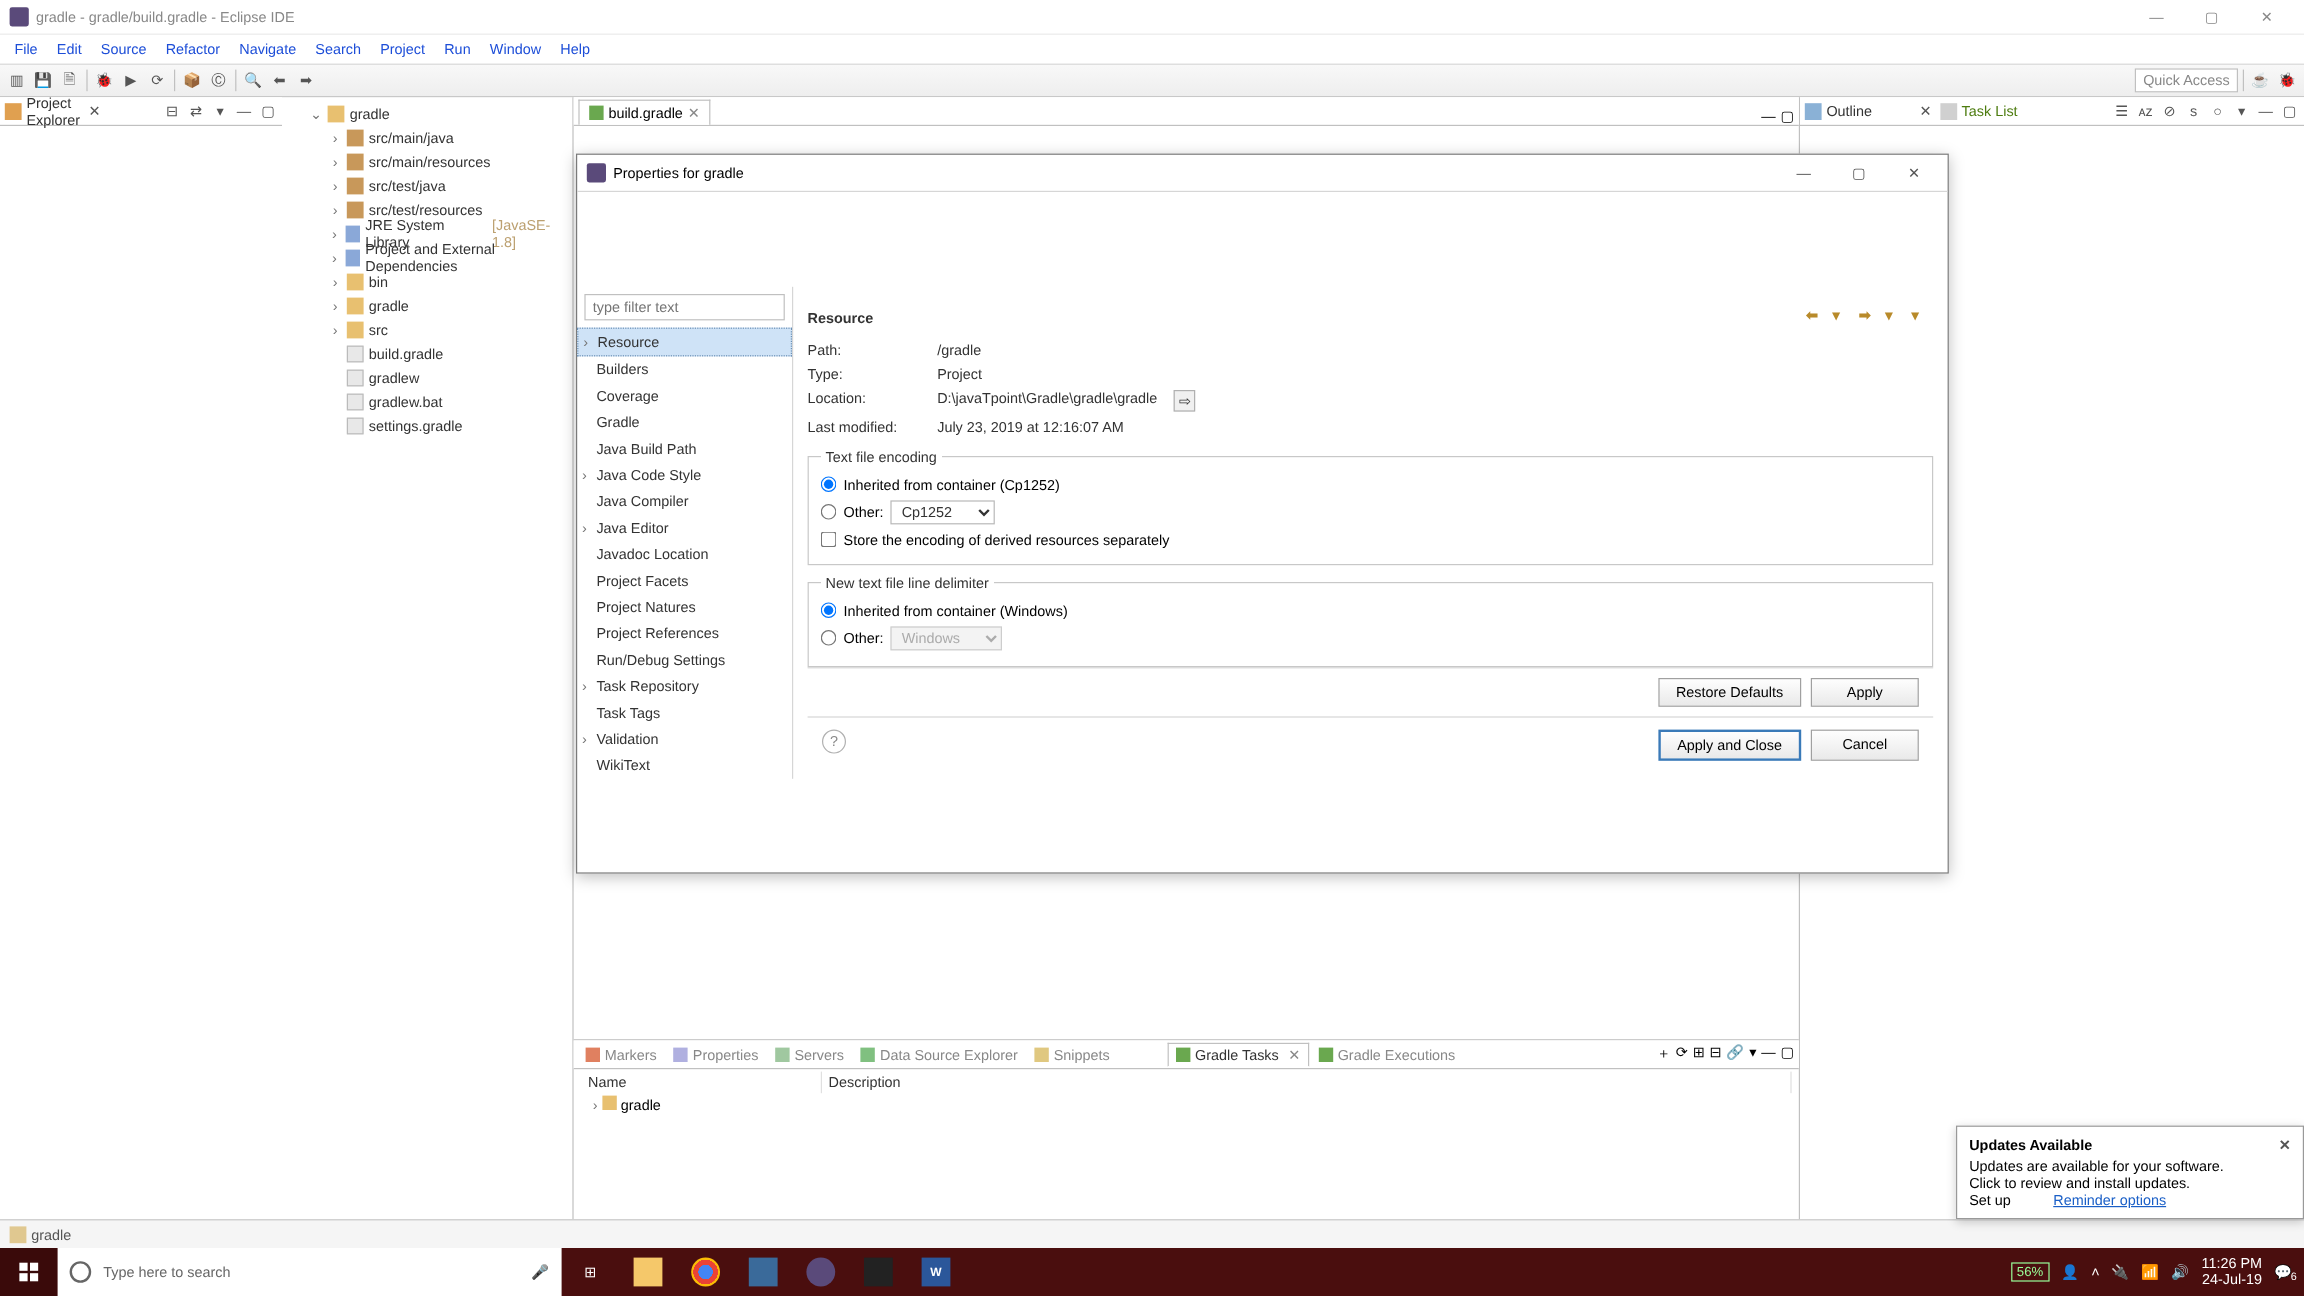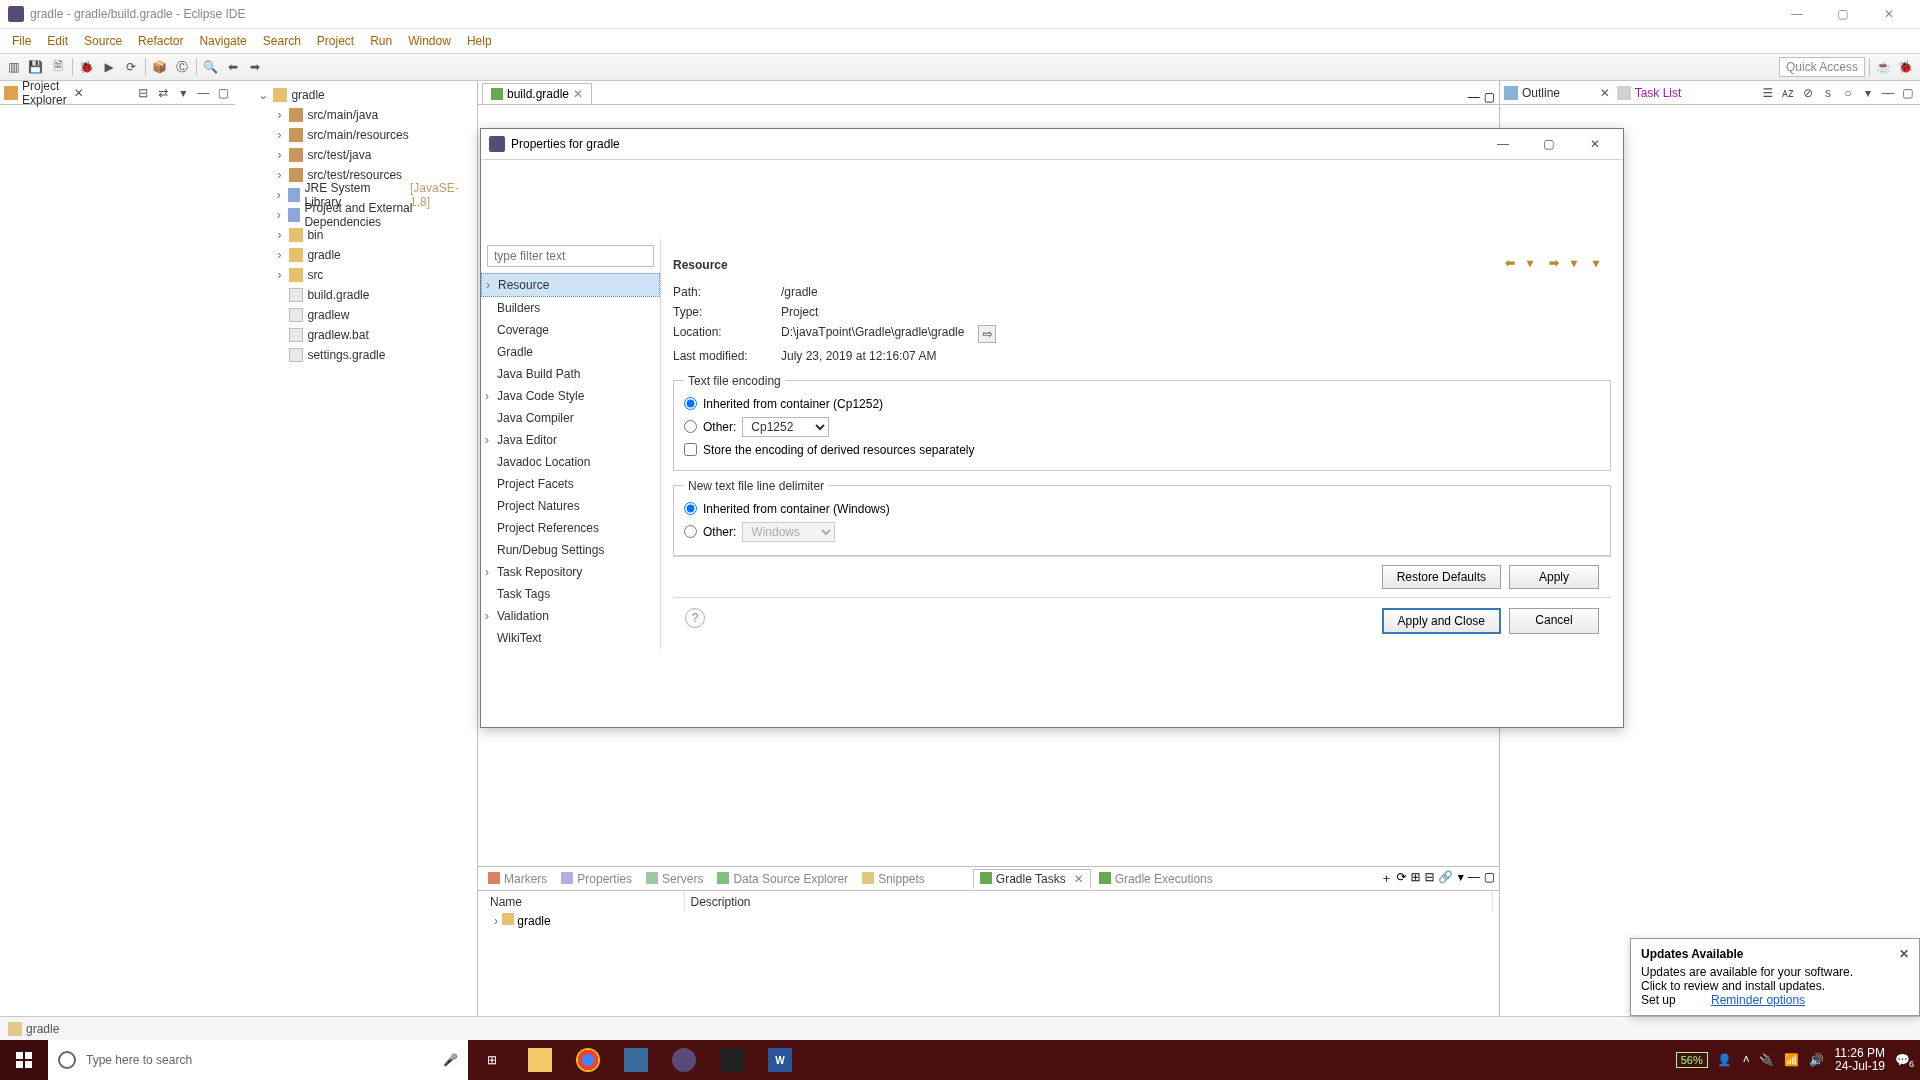--- a/index.html
+++ b/index.html
@@ -6,21 +6,21 @@
 body { background: #fff; width: 1920px; height: 1080px; overflow: hidden; position: relative; }
 
 
 .titlebar { height: 29px; background: #fff; display: flex; align-items: center; padding: 0 8px; color: #888; border-bottom: 1px solid #e8e8e8; }
 .titlebar .app-icon { width: 16px; height: 16px; background: #5a4a7a; border-radius: 2px; margin-right: 6px; }
 .titlebar .title { flex: 1; }
 .titlebar .win-btn { width: 46px; height: 28px; display: flex; align-items: center; justify-content: center; color: #888; cursor: pointer; }
 
 
 .menubar { height: 24px; display: flex; align-items: center; padding: 0 4px; background: #fff; }
-.menubar .item { padding: 3px 8px; color: #a16207; cursor: pointer; }
+.menubar .item { padding: 3px 8px; color: #1d4ed8; cursor: pointer; }
 
 
 .toolbar { height: 28px; background: linear-gradient(#f8f8f8,#eeeeee); border-top: 1px solid #d6d6d6; border-bottom: 1px solid #c8c8c8; display: flex; align-items: center; padding: 0 4px; gap: 2px; }
 .toolbar .tbtn { width: 20px; height: 20px; display:flex; align-items:center; justify-content:center; border:1px solid transparent; border-radius:2px; color:#555;} .toolbar .sep{width:1px;height:18px;background:#c0c0c0;margin:0 2px;}
 .toolbar .spacer{flex:1;}
 .quick-access { border:1px solid #c0c0c0; padding:2px 6px; background:#fff; color:#888;}
 
 
 .workbench { display:flex; height: calc(100% - 29px - 24px - 28px - 24px - 40px); }
 .left-pane { width: 478px; border-right:1px solid #c0c0c0; display:flex; flex-direction:row; }
@@ -46,21 +46,21 @@
 .editor-tab .cls{color:#888;}
 .editor-tabs .right{margin-left:auto;display:flex;gap:4px;padding-right:4px;}
 .editor-body{flex:1;position:relative;}
 
 .right-pane{width:420px;display:flex;flex-direction:column;}
 .right-pane .view-header .icon{background:#8ab1d6;}
 
 
 .bottom-panel{height:150px;border-top:1px solid #c0c0c0;}
 .bottom-tabs{height:24px;display:flex;align-items:center;gap:2px;padding:0 4px;border-bottom:1px solid #c0c0c0;background:#fff;}
-.bottom-tabs .btab{display:flex;gap:4px;padding:2px 6px;color:#888;}
+.bottom-tabs .btab{display:flex;align-items:center;gap:4px;padding:2px 6px;color:#888;}
 .bottom-tabs .btab.active{color:#333;border:1px solid #c0c0c0;border-bottom:1px solid #fff;background:#fff;margin-left:40px;}
 .bottom-tabs .right{margin-left:auto;display:flex;gap:4px;}
 .bottom-tabs .ic{width:12px;height:12px;}
 .bottom-body{padding:2px 6px;}
 .bottom-body table{width:100%;border-collapse:collapse;}
 .bottom-body th{text-align:left;font-weight:normal;color:#333;padding:2px 6px;border-right:1px solid #e0e0e0;}
 .bottom-body td{padding:2px 6px;}
 
 
 .statusbar{height:24px;display:flex;align-items:center;padding:0 8px;color:#555;border-top:1px solid #c8c8c8;background:#f5f5f5;}
@@ -315,21 +315,21 @@
       </div>
     </div>
   </div>
 
   <div class="right-pane">
     <div class="view-header">
       <span class="icon"></span>
       <span class="label">Outline</span>
       <span class="vbtn">✕</span>
       <span class="icon" style="background:#d0d0d0"></span>
-      <span style="color:#a21caf">Task List</span>
+      <span style="color:#4d7c0f">Task List</span>
       <span style="flex:1"></span>
       <span class="vbtn">☰</span>
       <span class="vbtn">ᴀᴢ</span>
       <span class="vbtn">⊘</span>
       <span class="vbtn">s</span>
       <span class="vbtn">○</span>
       <span class="vbtn">▾</span>
       <span class="vbtn">—</span>
       <span class="vbtn">▢</span>
     </div>

